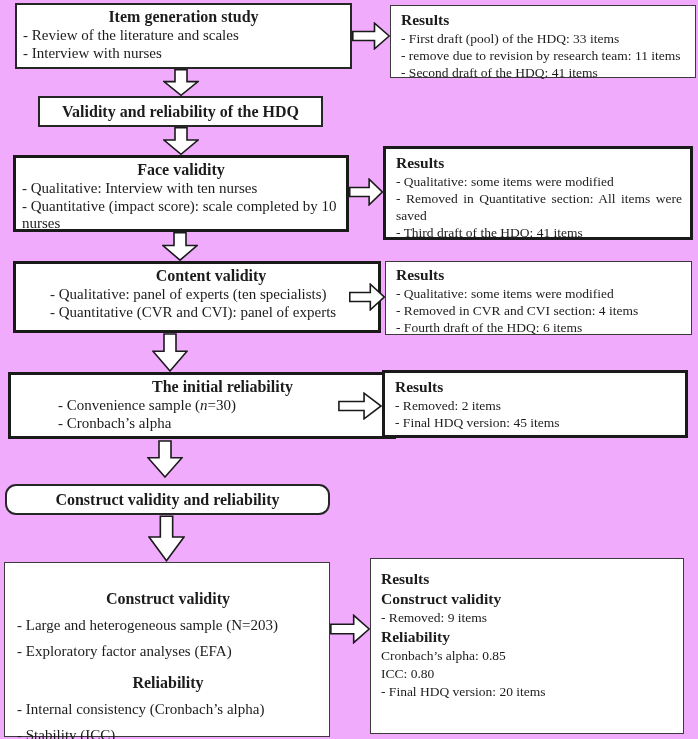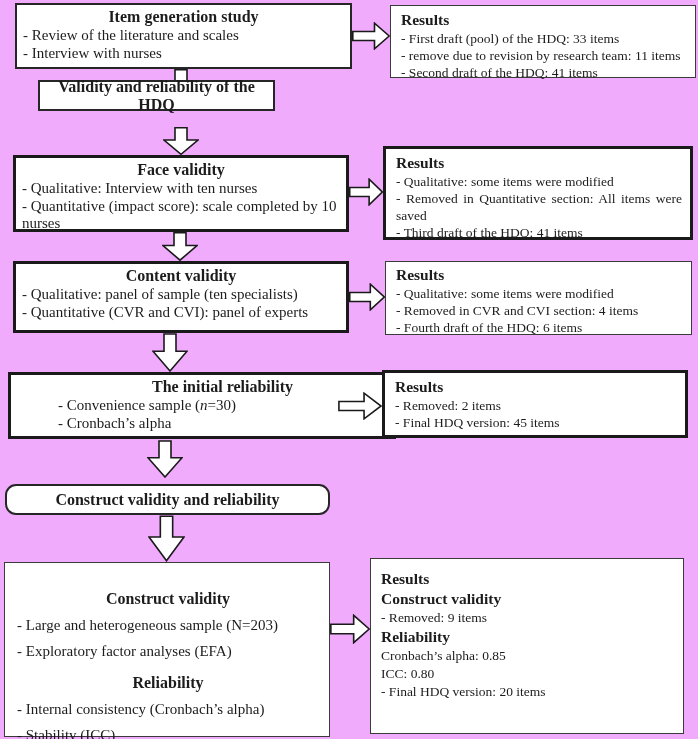--- a/index.html
+++ b/index.html
@@ -53,21 +53,21 @@
       <div class="res-line">- Second draft of the HDQ: 41 items</div>
     </div>
   </div>
 
   <div class="arrow" style="left:163px;top:69px;width:36px;height:27px;">
     <svg viewBox="0 0 36 30" preserveAspectRatio="none">
         <path d="M12 0.8 H24 V14 H35 L18 29.2 L1 14 H12 Z" fill="#ffffff" stroke="#1a1a1a" stroke-width="1.6" vector-effect="non-scaling-stroke"></path>
       </svg>
   </div>
 
-  <div class="box b-reg banner" style="left:38px;top:80px;width:237px;height:31px;text-align:center;">
+  <div class="box b-reg banner" style="left:38px;top:96px;width:285px;height:31px;text-align:center;">
     <span>Validity and reliability of the HDQ</span>
   </div>
 
   <div class="arrow" style="left:163px;top:127px;width:36px;height:28px;">
     <svg viewBox="0 0 36 30" preserveAspectRatio="none">
         <path d="M12 0.8 H24 V14 H35 L18 29.2 L1 14 H12 Z" fill="#ffffff" stroke="#1a1a1a" stroke-width="1.6" vector-effect="non-scaling-stroke"></path>
       </svg>
   </div>
 
   <div class="box b-thick" style="left:13px;top:155px;width:336px;height:77px;">
@@ -90,23 +90,23 @@
       <div class="res-line">- Third draft of the HDQ: 41 items</div>
     </div>
   </div>
 
   <div class="arrow" style="left:162px;top:232px;width:36px;height:29px;">
     <svg viewBox="0 0 36 30" preserveAspectRatio="none">
         <path d="M12 0.8 H24 V14 H35 L18 29.2 L1 14 H12 Z" fill="#ffffff" stroke="#1a1a1a" stroke-width="1.6" vector-effect="non-scaling-stroke"></path>
       </svg>
   </div>
 
-  <div class="box b-thick" style="left:13px;top:261px;width:336px;height:72px;">
+  <div class="box b-thick" style="left:13px;top:261px;width:368px;height:72px;padding-left:28px;">
     <div class="box-title">Content validity</div>
-    <div class="box-line">- Qualitative: panel of sample (ten specialists)</div>
+    <div class="box-line">- Qualitative: panel of experts (ten specialists)</div>
     <div class="box-line">- Quantitative (CVR and CVI): panel of experts</div>
   </div>
 
   <div class="arrow" style="left:349px;top:283px;width:36px;height:28px;">
     <svg viewBox="0 0 38 28" preserveAspectRatio="none">
         <path d="M0.8 9.5 H22.5 V1.2 L37.2 14 L22.5 26.8 V18.5 H0.8 Z" fill="#ffffff" stroke="#1a1a1a" stroke-width="1.6" vector-effect="non-scaling-stroke"></path>
       </svg>
   </div>
 
   <div class="box b-thin" style="left:385px;top:261px;width:307px;height:74px;">

